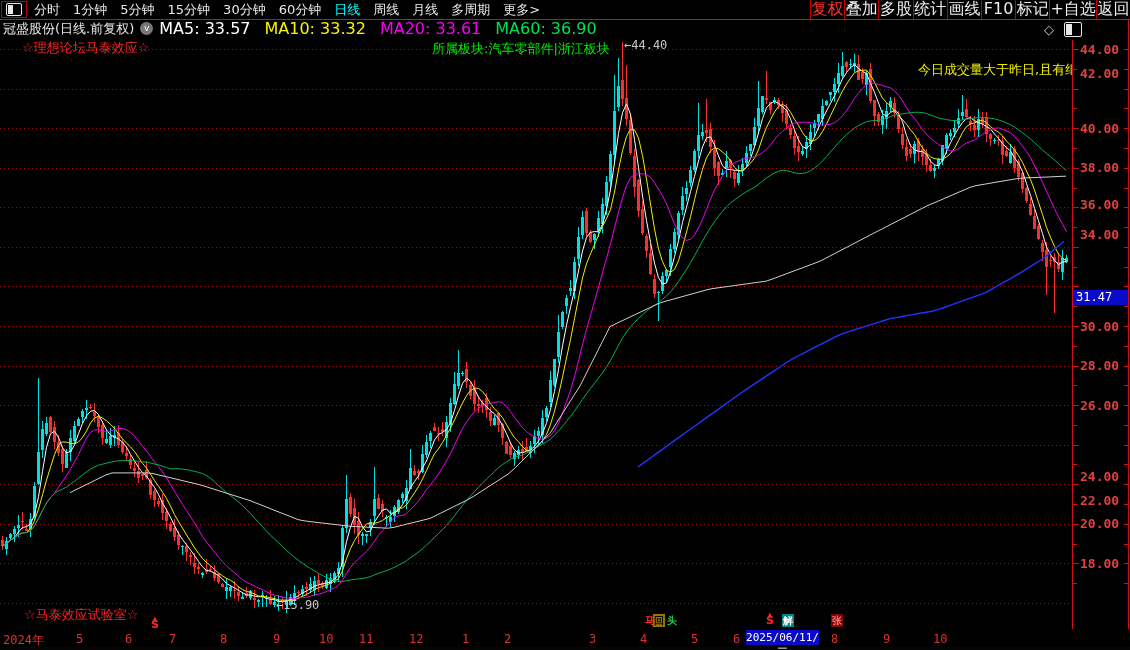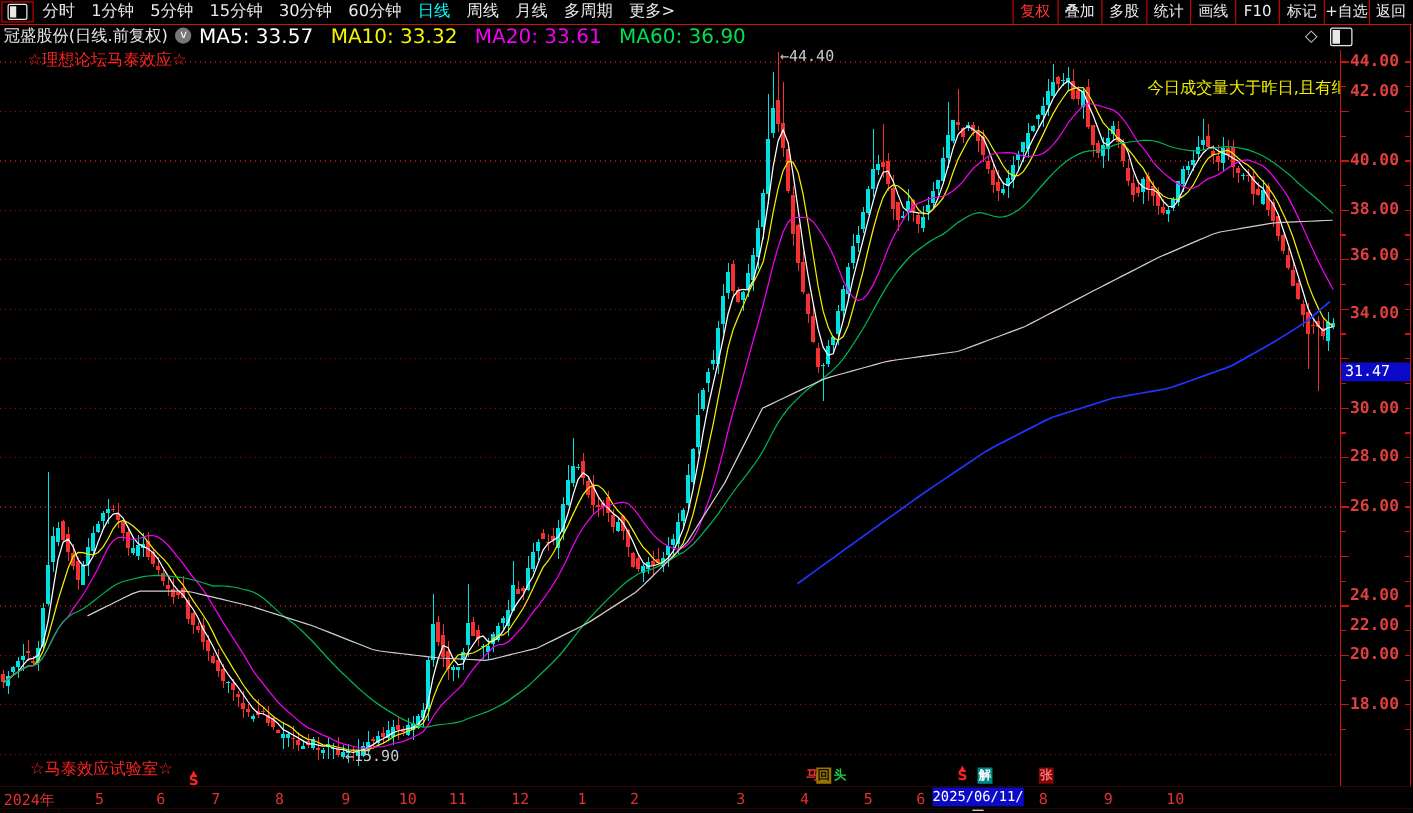--- a/index.html
+++ b/index.html
@@ -9,21 +9,21 @@
   
   #topbar{left:0;top:0;width:1130px;height:19px;background:#000;}
   #win-icon{left:1px;top:1px;width:26px;height:17px;border:1px solid #c00000;box-sizing:border-box;
             display:flex;align-items:center;justify-content:center;}
   #win-icon .glyph{width:14px;height:11px;border:1px solid #e8e8e8;border-radius:2px;position:relative;}
   #win-icon .glyph:before{content:"";position:absolute;left:1px;top:1px;bottom:1px;width:5px;background:#e8e8e8;}
   #tabs{left:34px;top:0;height:19px;display:flex;align-items:center;gap:13px;}
   .tab{color:#e8e8e8;font-size:13px;line-height:19px;white-space:nowrap;cursor:default;}
   .tab.active{color:#00ffff;}
   #btns{left:810px;top:0;width:320px;height:19px;display:flex;}
-  .tbtn{flex:1;border-left:1px solid #c00000;color:#ececec;font-size:12px;line-height:18px;
+  .tbtn{flex:1;border-left:1px solid #c00000;color:#ececec;font-size:16px;line-height:18px;
         text-align:center;white-space:nowrap;}
   .tbtn.red{color:#ff3333;}
   
   #infobar{left:0;top:19px;width:1130px;height:19px;display:flex;align-items:center;}
   #stock-title{color:#e8e8e8;font-size:13px;margin-left:3px;white-space:nowrap;}
   #collapse{width:13px;height:13px;border-radius:50%;background:#777;color:#fff;font-size:9px;
             line-height:13px;text-align:center;margin:0 6px;}
   .mav{font-size:16px;margin-right:14px;white-space:nowrap;}
   #corner-icons{position:absolute;right:48px;top:22px;display:flex;gap:10px;align-items:center;}
   .diamond{color:#cfcfcf;font-size:13px;}
@@ -720,32 +720,33 @@
         <span class="mav" style="color: rgb(245, 0, 245);">MA20: 33.61</span>
         <span class="mav" style="color: rgb(0, 224, 80);">MA60: 36.90</span>
       </span>
   </div>
   <div id="corner-icons" style="z-index:5;">
     <span class="diamond">◇</span>
     <span class="panel-ic"></span>
   </div>
 
   <div class="anno red-star" style="left:22px;top:39px;z-index:4;">☆理想论坛马泰效应☆</div>
+  <div class="anno" style="left:432px;top:40px;color:#00ee00;z-index:4;">所属板块:汽车零部件|浙江板块</div>
   <div class="anno gray-lab" style="left:624px;top:38px;z-index:4;">←44.40</div>
   <div class="anno" style="left:918px;top:61px;color:#f0f000;z-index:4;width:154px;overflow:hidden;">今日成交量大于昨日,且有继续</div>
   <div class="anno red-star" style="left:24px;top:606px;z-index:4;">☆马泰效应试验室☆</div>
   <div class="anno gray-lab" style="left:276px;top:598px;z-index:4;">←15.90</div>
 
   <div id="ylabs">
       <div class="ylab" style="top: 41.6px; z-index: 3;">44.00</div>
       <div class="ylab" style="top: 66px; z-index: 3;">42.00</div>
       <div class="ylab" style="top: 120.72px; z-index: 3;">40.00</div>
       <div class="ylab" style="top: 160.28px; z-index: 3;">38.00</div>
       <div class="ylab" style="top: 197px; z-index: 3;">36.00</div>
-      <div class="ylab" style="top: 243px; z-index: 3;">34.00</div>
+      <div class="ylab" style="top: 227px; z-index: 3;">34.00</div>
       <div class="ylab" style="top: 318.52px; z-index: 3;">30.00</div>
       <div class="ylab" style="top: 358.08px; z-index: 3;">28.00</div>
       <div class="ylab" style="top: 397.64px; z-index: 3;">26.00</div>
       <div class="ylab" style="top: 437.2px; z-index: 3; margin-top: 32px;">24.00</div>
       <div class="ylab" style="top: 476.76px; z-index: 3; margin-top: 16px;">22.00</div>
       <div class="ylab" style="top: 516.32px; z-index: 3;">20.00</div>
       <div class="ylab" style="top: 555.88px; z-index: 3;">18.00</div>
     </div>
   <div id="cross-price" style="z-index: 6; top: 290.443px;">31.47</div>
 

